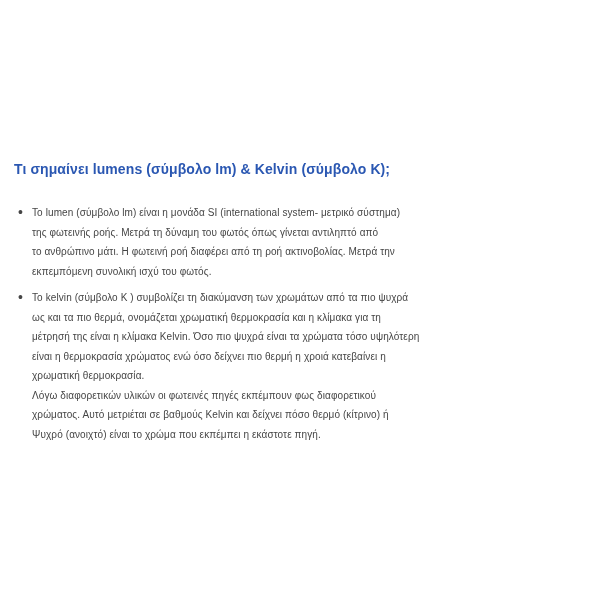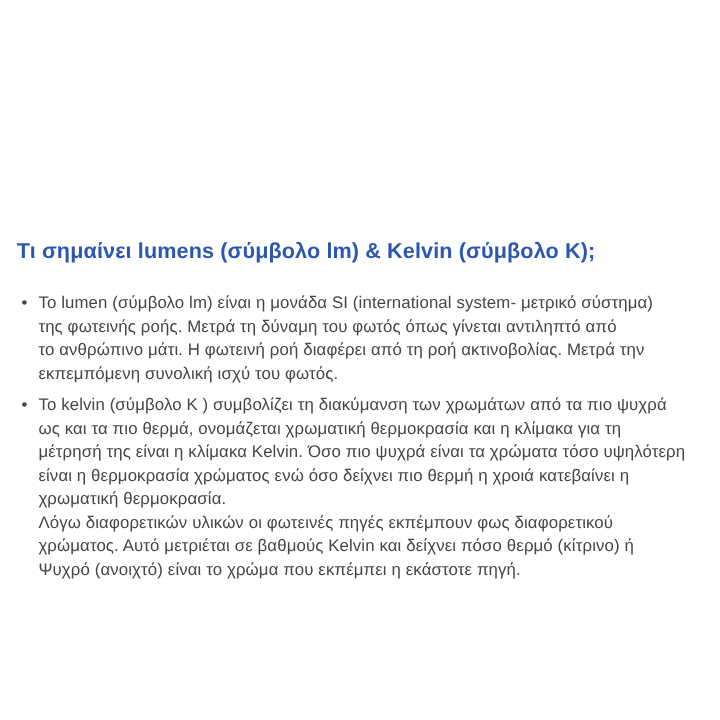--- a/index.html
+++ b/index.html
@@ -9,26 +9,25 @@
     font-family: "Liberation Sans", "DejaVu Sans", sans-serif;
     overflow: hidden;
   }
   .page {
     width: 600px;
     height: 600px;
     background: #ffffff;
     padding: 157px 18px 0 14px;
   }
   .page-title {
-    font-size: 18px;
+    font-size: 14px;
     line-height: 24px;
     font-weight: 700;
     color: #2a57b2;
     letter-spacing: 0.1px;
-    margin-top: 40px;
   }
   .bullet-list {
     list-style: none;
     margin-top: 22px;
   }
   .bullet-item {
     display: flex;
     align-items: flex-start;
     margin-bottom: 7px;
   }
@@ -36,21 +35,21 @@
     flex: 0 0 18px;
     color: #454545;
     font-size: 14px;
     line-height: 19.5px;
     text-align: left;
     padding-left: 4px;
   }
   .bullet-text {
     flex: 1 1 auto;
     color: #454545;
-    font-size: 14px;
+    font-size: 10px;
     line-height: 19.5px;
     white-space: pre-line;
     letter-spacing: 0.1px;
   }
 </style>
 </head>
 <body>
 
 <div class="page">
 

